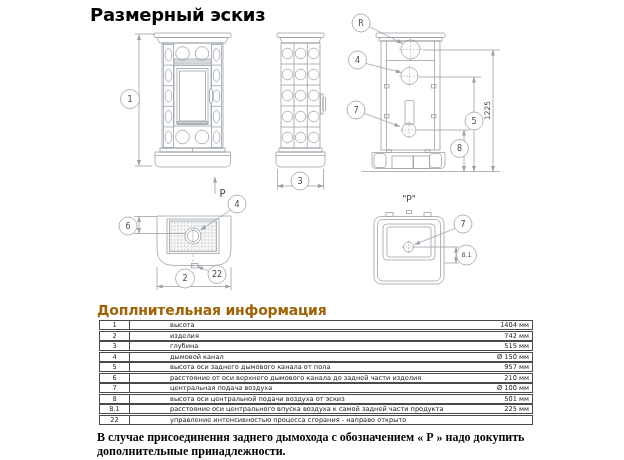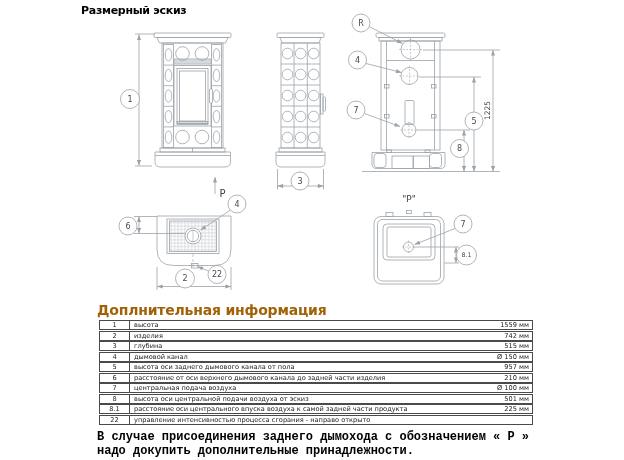--- a/index.html
+++ b/index.html
@@ -1,18 +1,18 @@
 <!DOCTYPE html>
 <html><head>
 <meta charset="utf-8">
 <style>
   html,body{margin:0;padding:0;background:#fff;}
   .canvas{position:relative;width:624px;height:460px;background:#fff;overflow:hidden;
           font-family:"DejaVu Sans",sans-serif;color:#111;}
-  .title{position:absolute;left:81px;top:4px;font-size:11px;font-weight:bold;
+  .title{position:absolute;left:90px;top:4px;font-size:18px;font-weight:bold;
          letter-spacing:-0.3px;color:#000;}
   .drawing-svg{position:absolute;left:0;top:0;}
   .views *{stroke:#9ca2a8;fill:none;stroke-width:.8;}
   .views text{stroke:none;fill:#45494d;font:8px "DejaVu Sans",sans-serif;}
   .views text.small{font-size:6.3px;}
   .views text.plabel{font-size:10px;fill:#3c4044;}
   .views text.viewlabel{font-size:9px;fill:#3c4044;}
   .views text.dimtxt{font-size:7.5px;}
   .balloon{fill:#fff;}
   .meshfill{fill:url(#mesh);stroke:none;}
@@ -20,24 +20,24 @@
   .dash{stroke-dasharray:2 1.5;stroke-width:.55;}
   .cdash{stroke-dasharray:3 2;stroke-width:.6;}
   .thin{stroke-width:.55;}
   .section-title{position:absolute;left:97px;top:302px;font-size:14px;font-weight:bold;
                  letter-spacing:-0.2px;color:#a16207;}
   .info-table{position:absolute;left:99px;top:320px;width:434px;}
   .trow{display:flex;align-items:center;box-sizing:border-box;height:10px;
         border:1px solid #4a4a4a;margin-bottom:0.5px;font-size:6.6px;line-height:8px;color:#222;}
   .tnum{width:29px;text-align:center;border-right:1px solid #4a4a4a;align-self:stretch;
         display:flex;align-items:center;justify-content:center;}
-  .tlabel{flex:1;padding-left:4px;white-space:nowrap;overflow:hidden;}
+  .tlabel{flex:1;padding-left:4px;white-space:nowrap;overflow:hidden;margin-left:36px;}
   .tvalue{padding-right:3px;text-align:right;white-space:nowrap;}
   .footnote{position:absolute;left:97px;top:430px;width:455px;
-            font-family:Liberation Mono, monospace;font-weight:bold;font-size:12px;
+            font-family:Liberation Serif, serif;font-weight:bold;font-size:12px;
             line-height:1.18;color:#000;}
 </style>
 </head>
 <body>
 
 <div class="canvas">
 
   <div class="title">Размерный эскиз</div>
 
   <svg class="drawing-svg" width="624" height="300" viewBox="0 0 624 300">
@@ -272,21 +272,21 @@
 
     </g>
   </svg>
 
   <div class="section-title">Доплнительная информация</div>
 
   <div class="info-table">
     <div class="trow">
       <div class="tnum">1</div>
       <div class="tlabel">высота</div>
-      <div class="tvalue">1559 мм</div>
+      <div class="tvalue">1404 мм</div>
     </div>
     <div class="trow">
       <div class="tnum">2</div>
       <div class="tlabel">изделия</div>
       <div class="tvalue">742 мм</div>
     </div>
     <div class="trow">
       <div class="tnum">3</div>
       <div class="tlabel">глубина</div>
       <div class="tvalue">515 мм</div>

